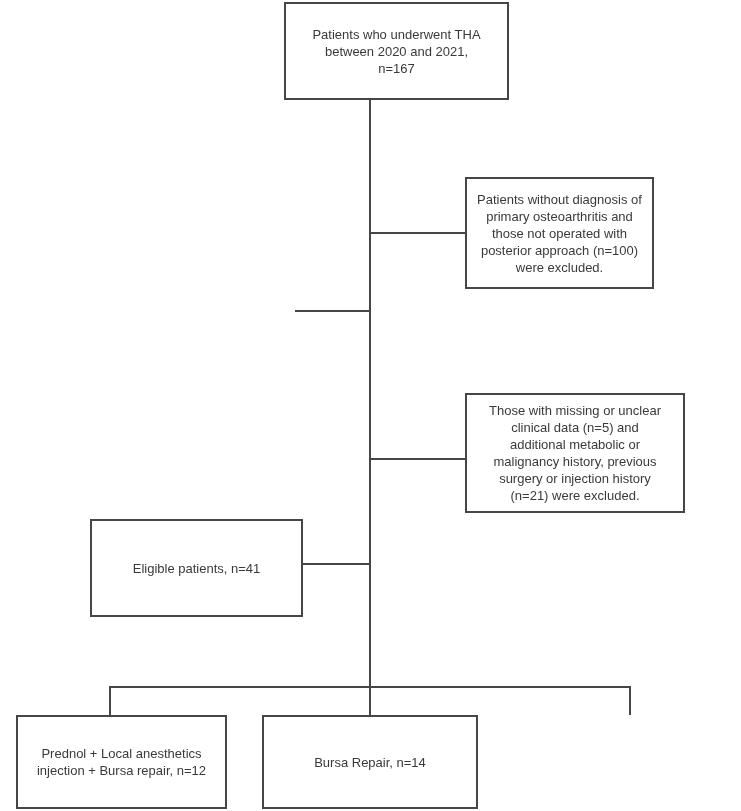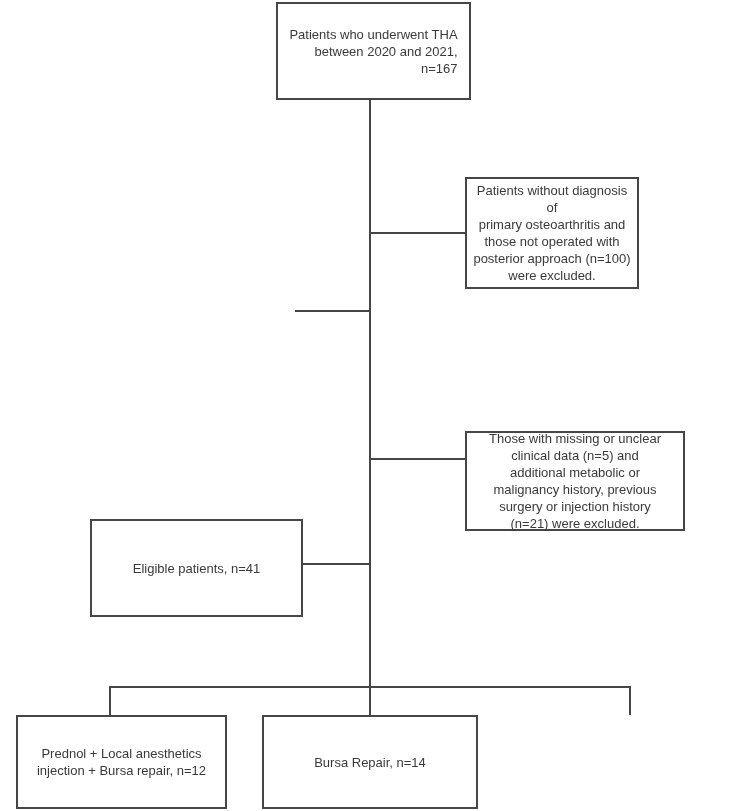--- a/index.html
+++ b/index.html
@@ -32,24 +32,24 @@
     font-size: 13px;
     line-height: 17px;
     color: #3a3a3a;
   }
   .connector {
     position: absolute;
     background: #464646;
     z-index: 1;
   }
   
-  .box-enrollment        { left: 276px; top:   2px; width: 195px; height:  98px; text-align: right; }
-  .box-exclusion-1       { left: 465px; top: 177px; width: 174px; height: 112px; }
+  .box-enrollment        { left: 284px; top:   2px; width: 225px; height:  98px; }
+  .box-exclusion-1       { left: 465px; top: 177px; width: 189px; height: 112px; }
   .box-cohort            { left:  82px; top: 271px; width: 213px; height:  81px; }
-  .box-exclusion-2       { left: 465px; top: 393px; width: 220px; height: 100px; margin-top: 38px; }
+  .box-exclusion-2       { left: 465px; top: 393px; width: 220px; height: 120px; }
   .box-eligible          { left:  90px; top: 519px; width: 213px; height:  98px; }
   .box-arm-injection     { left:   16px; top: 715px; width: 211px; height:  94px; }
   .box-arm-repair        { left: 262px; top: 715px; width: 216px; height:  94px; }
   .box-arm-excision      { left: 520px; top: 715px; width: 217px; height:  94px; }
   
   .c-main-vertical       { left: 369px; top: 100px; width:   2px; height: 615px; }
   .c-branch-exclusion-1  { left: 370px; top: 232px; width:  95px; height:   2px; }
   .c-branch-cohort       { left: 295px; top: 310px; width:  75px; height:   2px; }
   .c-branch-exclusion-2  { left: 370px; top: 458px; width:  95px; height:   2px; }
   .c-branch-eligible     { left: 294px; top: 563px; width:  76px; height:   2px; }

